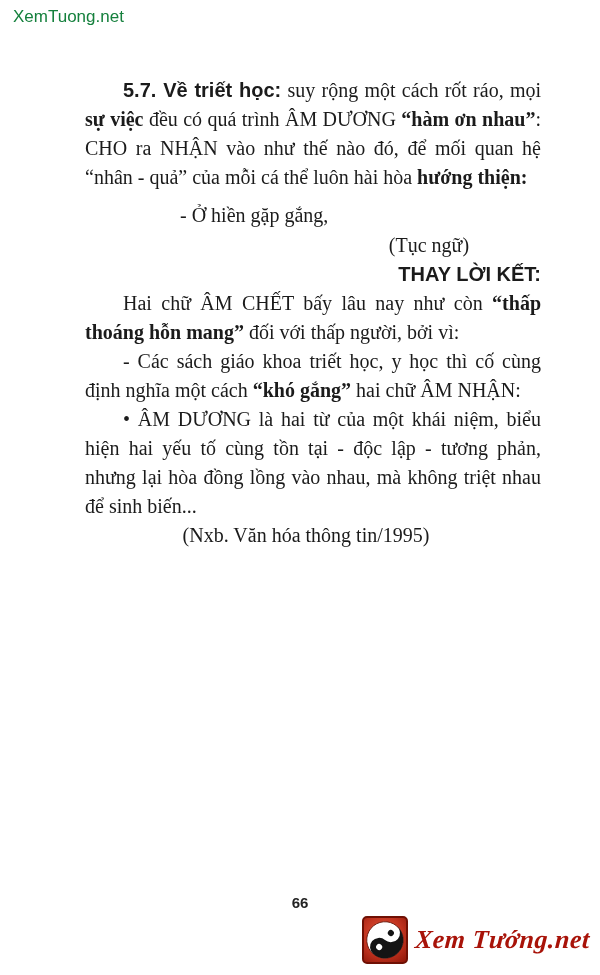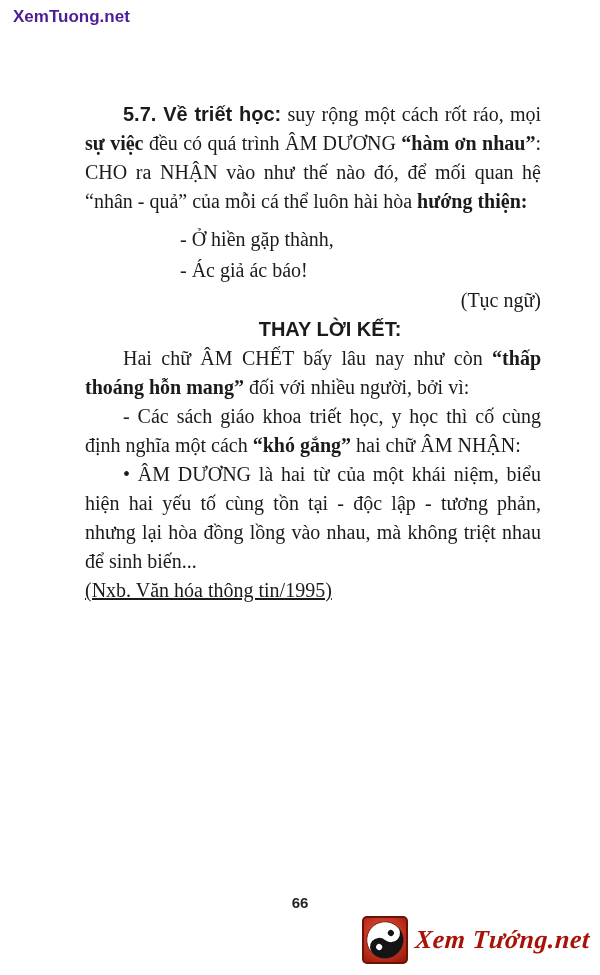--- a/index.html
+++ b/index.html
@@ -9,59 +9,58 @@
     background: #ffffff;
     font-family: "Liberation Serif", serif;
     color: #1b1b1b;
     overflow: hidden;
   }
 
   
   .site-link {
     position: absolute; top: 7px; left: 13px;
     font-family: "Liberation Sans", sans-serif;
-    font-weight: bold; font-size: 17px;
-    color: #4c1d95; text-decoration: none;
+    font-weight: normal; font-size: 17px;
+    color: #15803d; text-decoration: none;
     cursor: pointer;
   }
 
   
   .page-content {
     position: absolute; left: 85px; top: 76px; width: 456px;
     font-size: 20px; line-height: 29px;
     text-align: justify;
-    margin-top: 24px;
   }
   .page-content p { margin: 0; }
 
   .run-normal { font-weight: normal; }
   .run-bold { font-weight: bold; }
   .run-heading-bold {
     font-family: "Liberation Sans", sans-serif;
     font-weight: bold; font-size: 20px;
   }
 
   .para-indent { text-indent: 38px; }
 
   .proverb { margin: 8px 0 0 95px; line-height: 31px; text-align: left; }
-  .proverb-source { margin: 5px 0 0; padding-left: 232px; text-align: right; }
+  .proverb-source { margin: 5px 0 0; padding-left: 232px; text-align: center; }
 
   .para-cho-nhan { margin: 10px 0 0; }
 
   .section-heading {
     margin: 20px 0 0; padding-left: 34px;
     font-family: "Liberation Sans", sans-serif;
     font-weight: bold; font-size: 20px;
-    text-align: center;
+    text-align: right;
   }
 
   .para-hai-chu { margin: 8px 0 0; }
   .para-sach { margin: 8px 0 0; }
   .bullet-para-1 { margin: 6px 0 0; }
-  .attribution { margin: 0; text-align: left; padding-right: 14px; text-decoration: underline; }
+  .attribution { margin: 0; text-align: center; padding-right: 14px; }
   .bullet-para-2 { margin: 4px 0 0; }
 
   
   .page-number {
     position: absolute; top: 894px; left: 0; width: 600px;
     text-align: center;
     font-family: "Liberation Sans", sans-serif;
     font-weight: bold; font-size: 15px; color: #222222;
   }
 
@@ -91,29 +90,28 @@
 </head>
 <body>
 
 <a class="site-link">XemTuong.net</a>
 
 <div class="page-content">
 
   <p class="para-indent"><span class="run-heading-bold">5.7. Về triết học:</span><span class="run-normal"> suy rộng một cách rốt ráo, mọi </span><span class="run-bold">sự việc</span><span class="run-normal"> đều có quá trình ÂM DƯƠNG </span><span class="run-bold">“hàm ơn nhau”</span><span class="run-normal">: CHO ra NHẬN vào như thế nào đó, để mối quan hệ “nhân - quả” của mỗi cá thể luôn hài hòa </span><span class="run-bold">hướng thiện:</span></p>
 
   <div class="proverb">
-    <p>- Ở hiền gặp thành,</p>
-    <p>- Ác giả ác báo!</p>
+    <p>- Ở hiền gặp gắng,</p>
   </div>
   <p class="proverb-source">(Tục ngữ)</p>
 
 
   <p class="section-heading">THAY LỜI KẾT:</p>
 
-  <p class="para-indent para-hai-chu"><span class="run-normal">Hai chữ ÂM CHẾT bấy lâu nay như còn </span><span class="run-bold">“thấp thoáng hỗn mang”</span><span class="run-normal"> đối với nhiều người, bởi vì:</span></p>
+  <p class="para-indent para-hai-chu"><span class="run-normal">Hai chữ ÂM CHẾT bấy lâu nay như còn </span><span class="run-bold">“thấp thoáng hỗn mang”</span><span class="run-normal"> đối với thấp người, bởi vì:</span></p>
 
   <p class="para-indent para-sach"><span class="run-normal">- Các sách giáo khoa triết học, y học thì cố cùng định nghĩa một cách </span><span class="run-bold">“khó gắng”</span><span class="run-normal"> hai chữ ÂM NHẬN:</span></p>
 
   <p class="para-indent bullet-para-1">• ÂM DƯƠNG là hai từ của một khái niệm, biểu hiện hai yếu tố cùng tồn tại - độc lập - tương phản, nhưng lại hòa đồng lồng vào nhau, mà không triệt nhau để sinh biến...</p>
 
   <p class="attribution">(Nxb. Văn hóa thông tin/1995)</p>
 
 
 </div>
 

